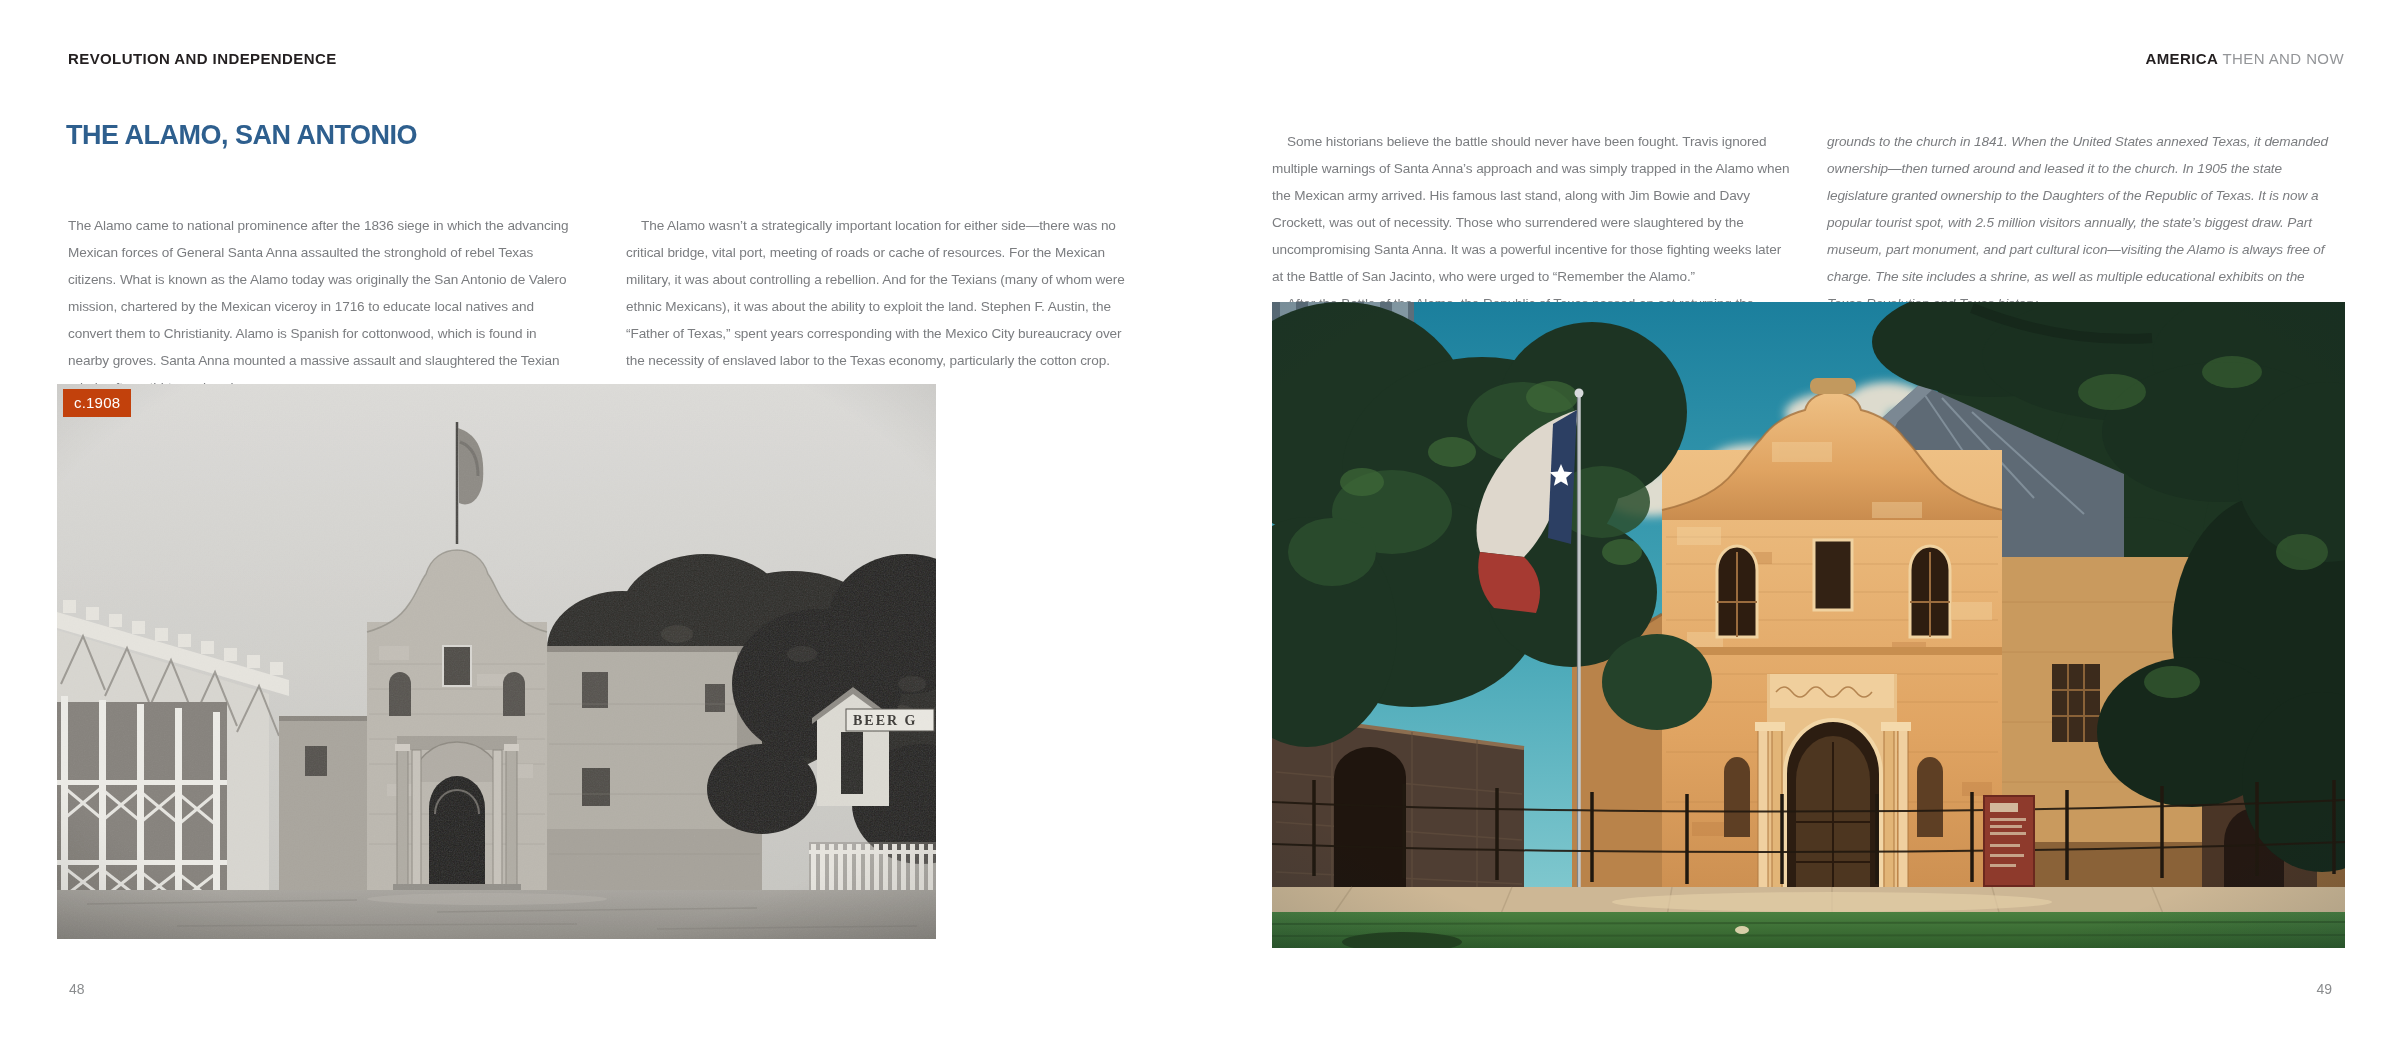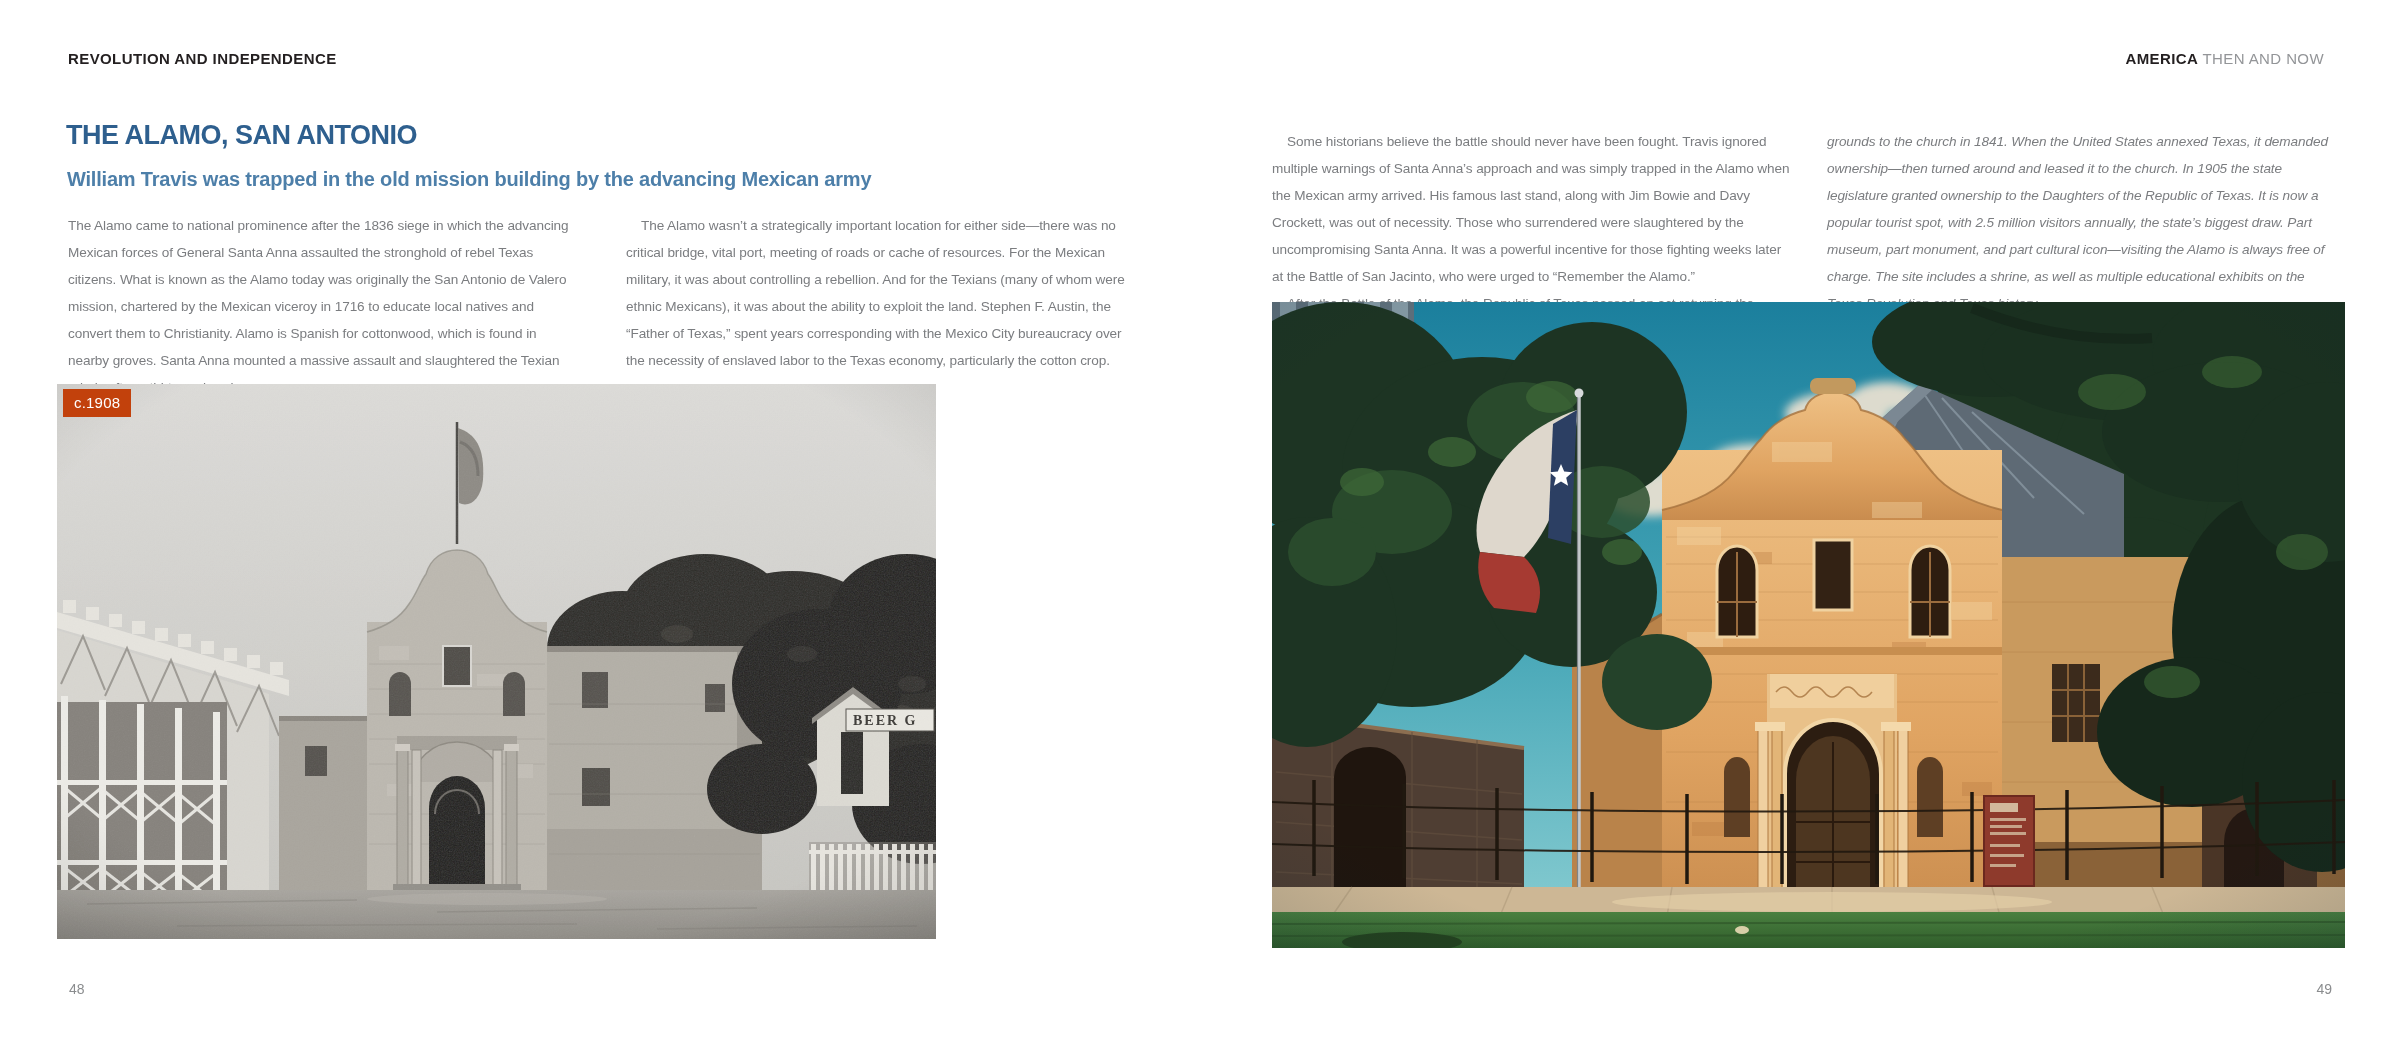--- a/index.html
+++ b/index.html
@@ -2,21 +2,21 @@
 <html><head>
 <meta charset="utf-8">
 <style>
   html,body{margin:0;padding:0;background:#ffffff;}
   body{font-family:"Liberation Sans", sans-serif; -webkit-font-smoothing:antialiased;}
   #spread{position:relative;width:2400px;height:1050px;background:#ffffff;overflow:hidden;}
 
   
   .runhead{position:absolute;top:50px;font-size:15px;font-weight:bold;letter-spacing:.4px;color:#231f20;}
   .runhead-left{left:68px;}
-  .runhead-right{right:76px;text-align:right;}
+  .runhead-right{right:56px;text-align:right;}
   .runhead-right .muted{font-weight:normal;color:#939598;}
 
   
   .title{position:absolute;left:66px;top:120px;font-size:27px;font-weight:bold;color:#2e5f8e;letter-spacing:-.5px;}
   .subtitle{position:absolute;left:67px;top:168px;font-size:20px;font-weight:bold;color:#4d7fa9;letter-spacing:-.2px;}
 
   
   .bodycol{position:absolute;font-size:13.6px;line-height:27px;color:#7b7d80;letter-spacing:-.1px;text-align:left;}
   .bodycol p{margin:0;}
   .bodycol p.indent{text-indent:15px;}
@@ -43,21 +43,20 @@
 <body>
 
 <div id="spread">
 
   <div class="runhead runhead-left">REVOLUTION AND INDEPENDENCE</div>
   <div class="runhead runhead-right">
     <span>AMERICA</span><span class="muted"> THEN AND NOW</span>
   </div>
 
   <div class="title">THE ALAMO, SAN ANTONIO</div>
-  <div class="subtitle">William Travis was trapped in the old mission building by the advancing Mexican army</div>
 
   <div class="bodycol" id="col1">
     <p>The Alamo came to national prominence after the 1836 siege in which the advancing Mexican forces of General Santa Anna assaulted the stronghold of rebel Texas citizens. What is known as the Alamo today was originally the San Antonio de Valero mission, chartered by the Mexican viceroy in 1716 to educate local natives and convert them to Christianity. Alamo is Spanish for cottonwood, which is found in nearby groves. Santa Anna mounted a massive assault and slaughtered the Texian rebels after a thirteen-day siege.</p>
   </div>
   <div class="bodycol" id="col2">
     <p class="indent">The Alamo wasn’t a strategically important location for either side—there was no critical bridge, vital port, meeting of roads or cache of resources. For the Mexican military, it was about controlling a rebellion. And for the Texians (many of whom were ethnic Mexicans), it was about the ability to exploit the land. Stephen F. Austin, the “Father of Texas,” spent years corresponding with the Mexico City bureaucracy over the necessity of enslaved labor to the Texas economy, particularly the cotton crop.</p>
   </div>
 
   <div class="bodycol" id="col3">
     <p class="indent">Some historians believe the battle should never have been fought. Travis ignored multiple warnings of Santa Anna’s approach and was simply trapped in the Alamo when the Mexican army arrived. His famous last stand, along with Jim Bowie and Davy Crockett, was out of necessity. Those who surrendered were slaughtered by the uncompromising Santa Anna. It was a powerful incentive for those fighting weeks later at the Battle of San Jacinto, who were urged to “Remember the Alamo.”</p>

